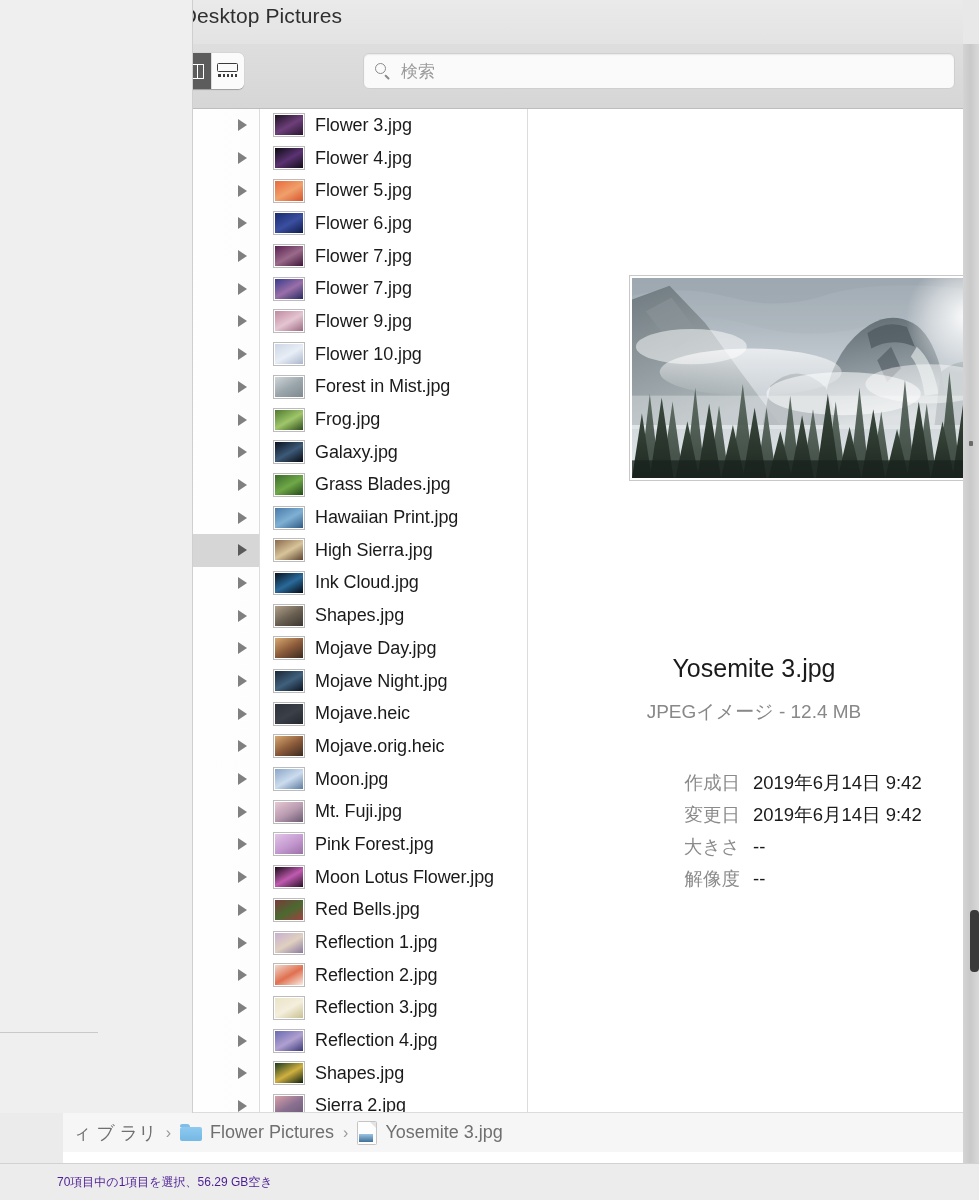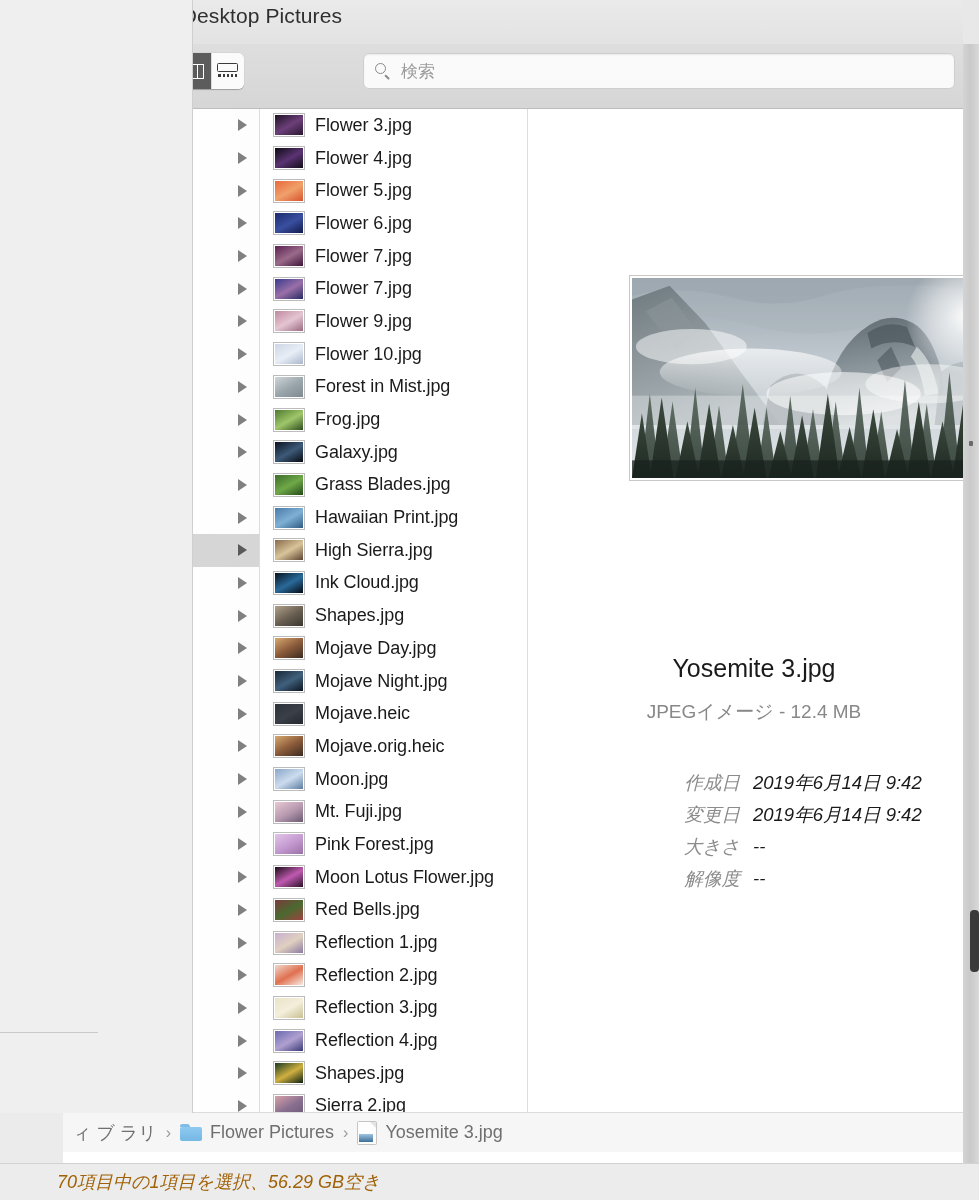--- a/index.html
+++ b/index.html
@@ -298,21 +298,20 @@
     color: #888888;
   }
 
   .meta-table {
     position: absolute;
     left: 0; top: 658px;
     width: 450px;
     display: flex;
     flex-direction: column;
     gap: 1px;
-    font-style: italic;
   }
   .meta-row {
     display: flex;
     align-items: baseline;
   }
   .meta-key {
     width: 224px;
     text-align: right;
     padding-right: 13px;
     box-sizing: border-box;
@@ -399,24 +398,23 @@
     width: 979px; height: 37px;
     background: #ececec;
     border-top: 1px solid #d2d2d2;
     display: flex;
     align-items: center;
     justify-content: flex-start;
     padding-left: 57px;
     box-sizing: border-box;
   }
   .status-text {
-    font-size: 18px;
-    color: #a16207;
+    font-size: 12px;
+    color: #4c1d95;
     white-space: nowrap;
-    font-style: italic;
   }
 
   
   .overlay-panel {
     position: absolute;
     left: 0; top: 0;
     width: 193px; height: 1113px;
     background: #efefef;
     border-right: 1px solid #cfcfcf;
     box-sizing: border-box;

